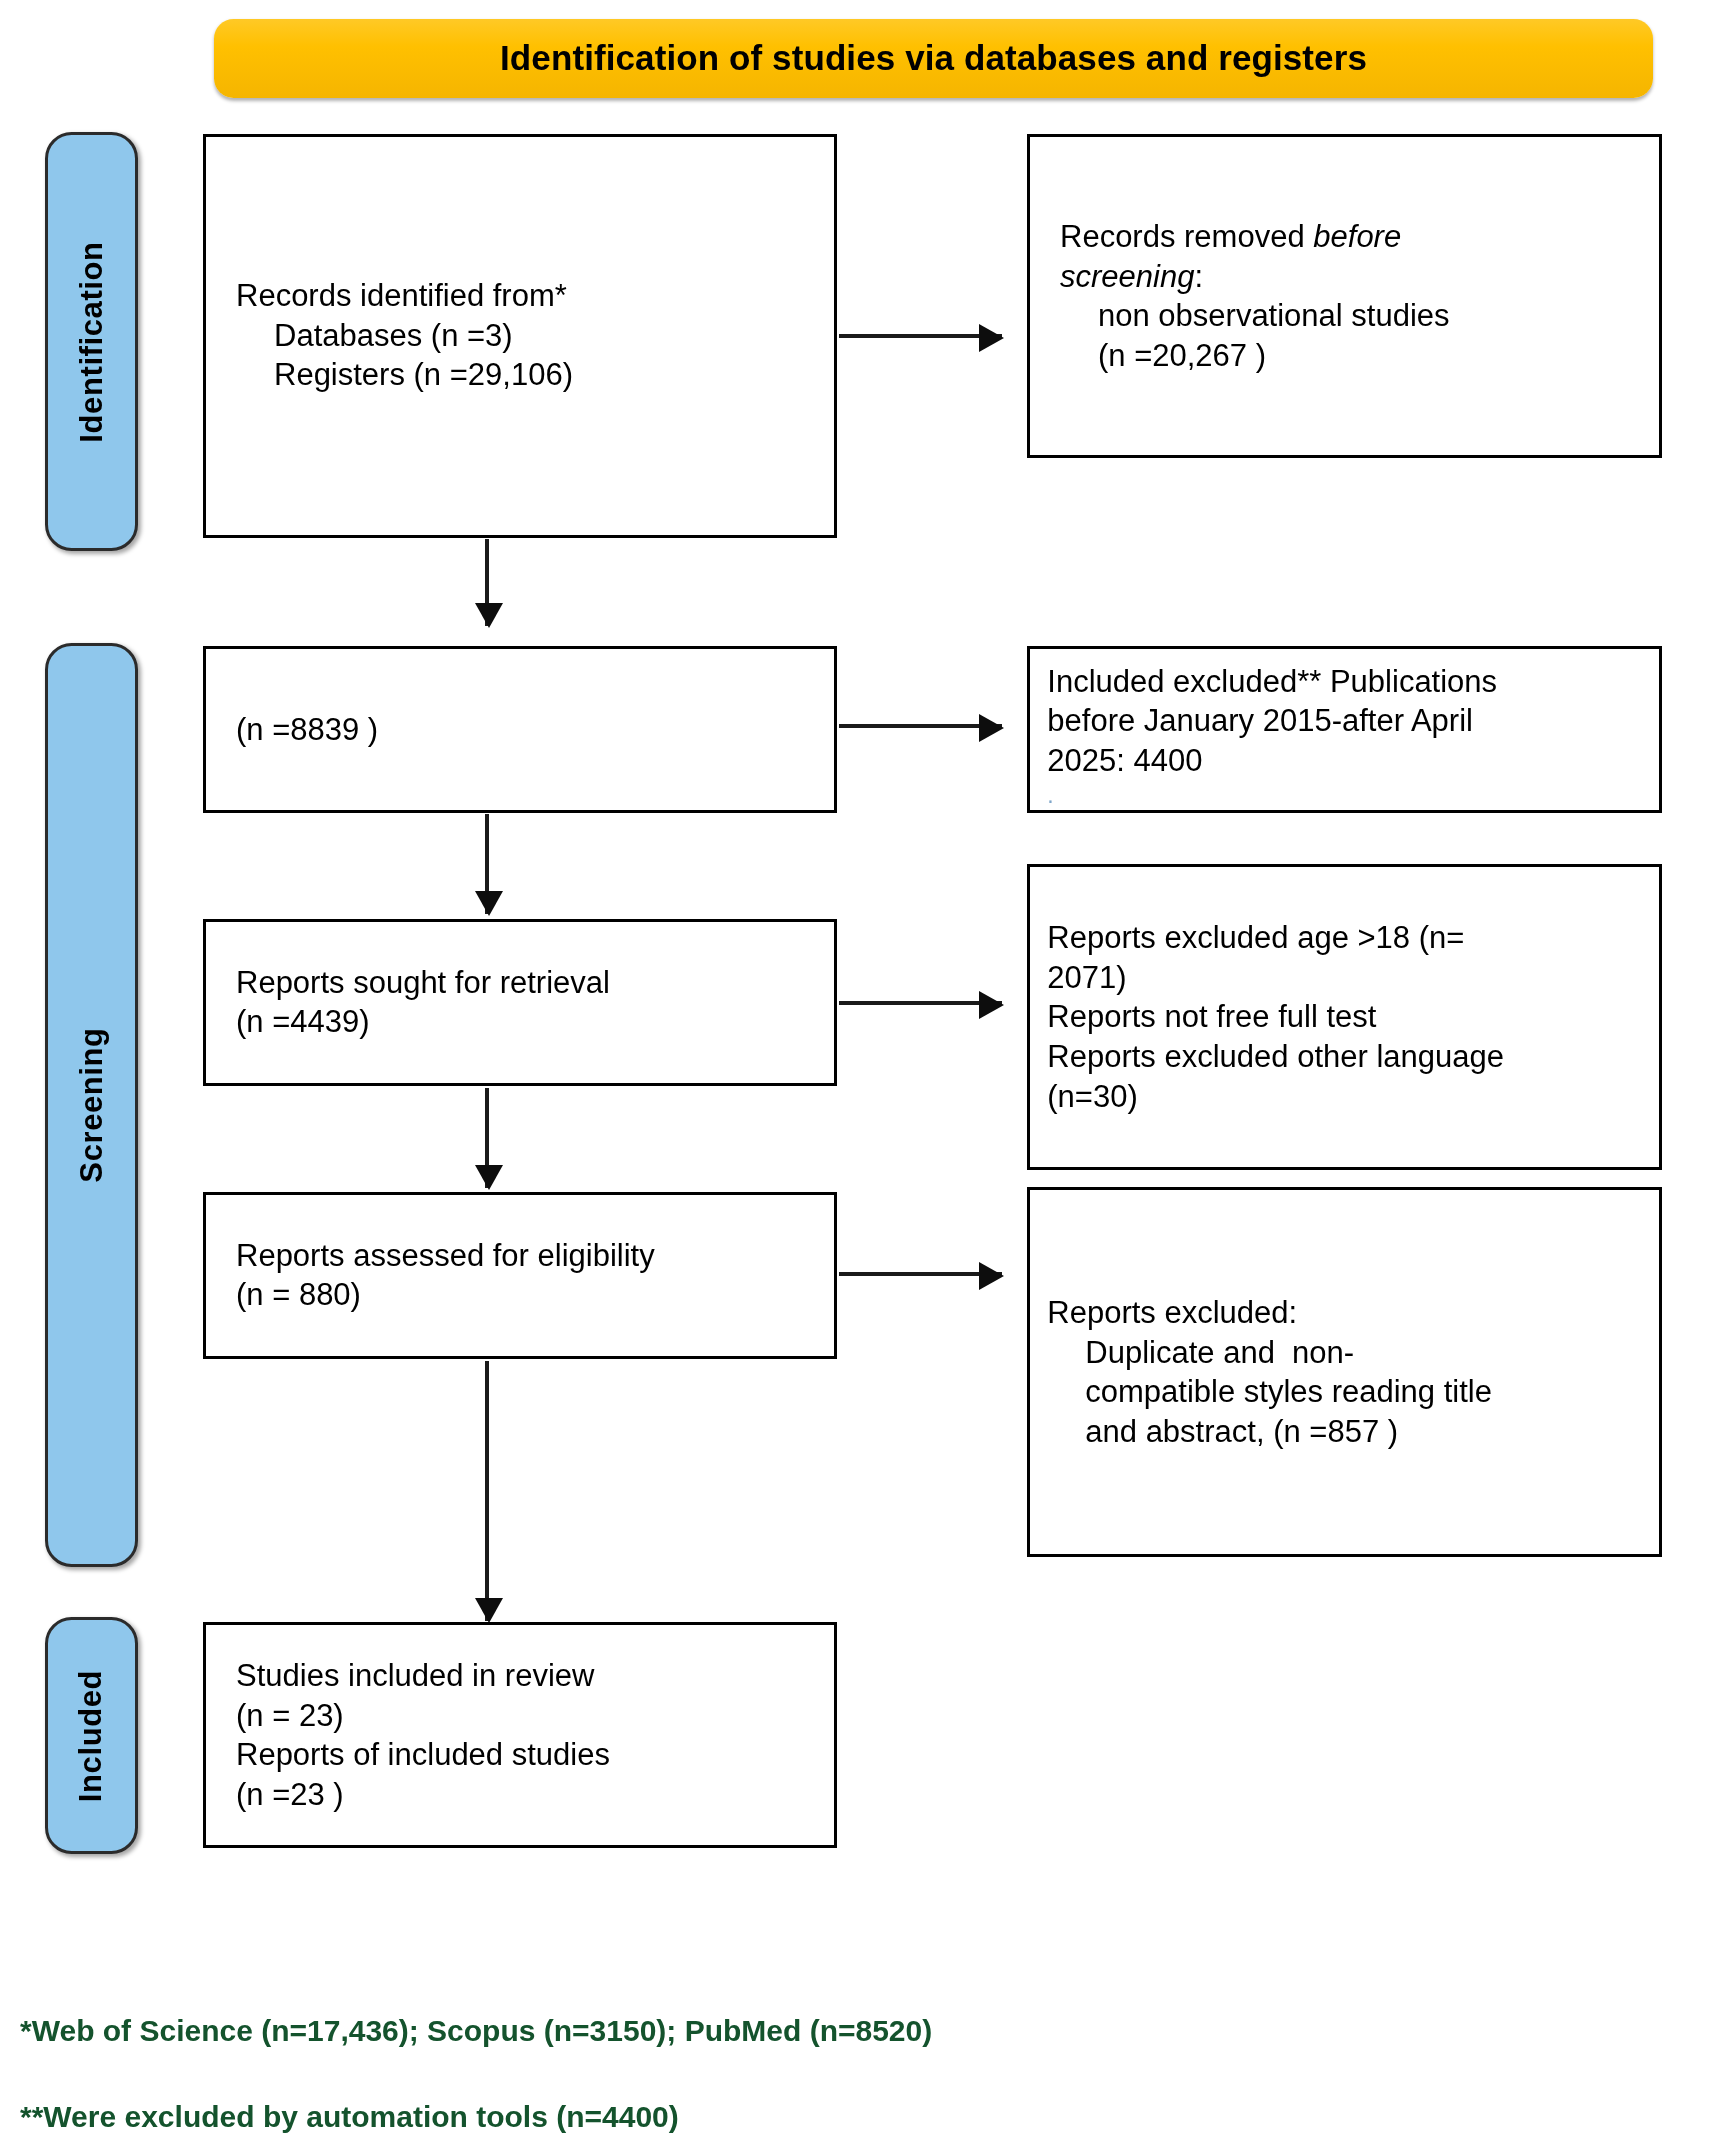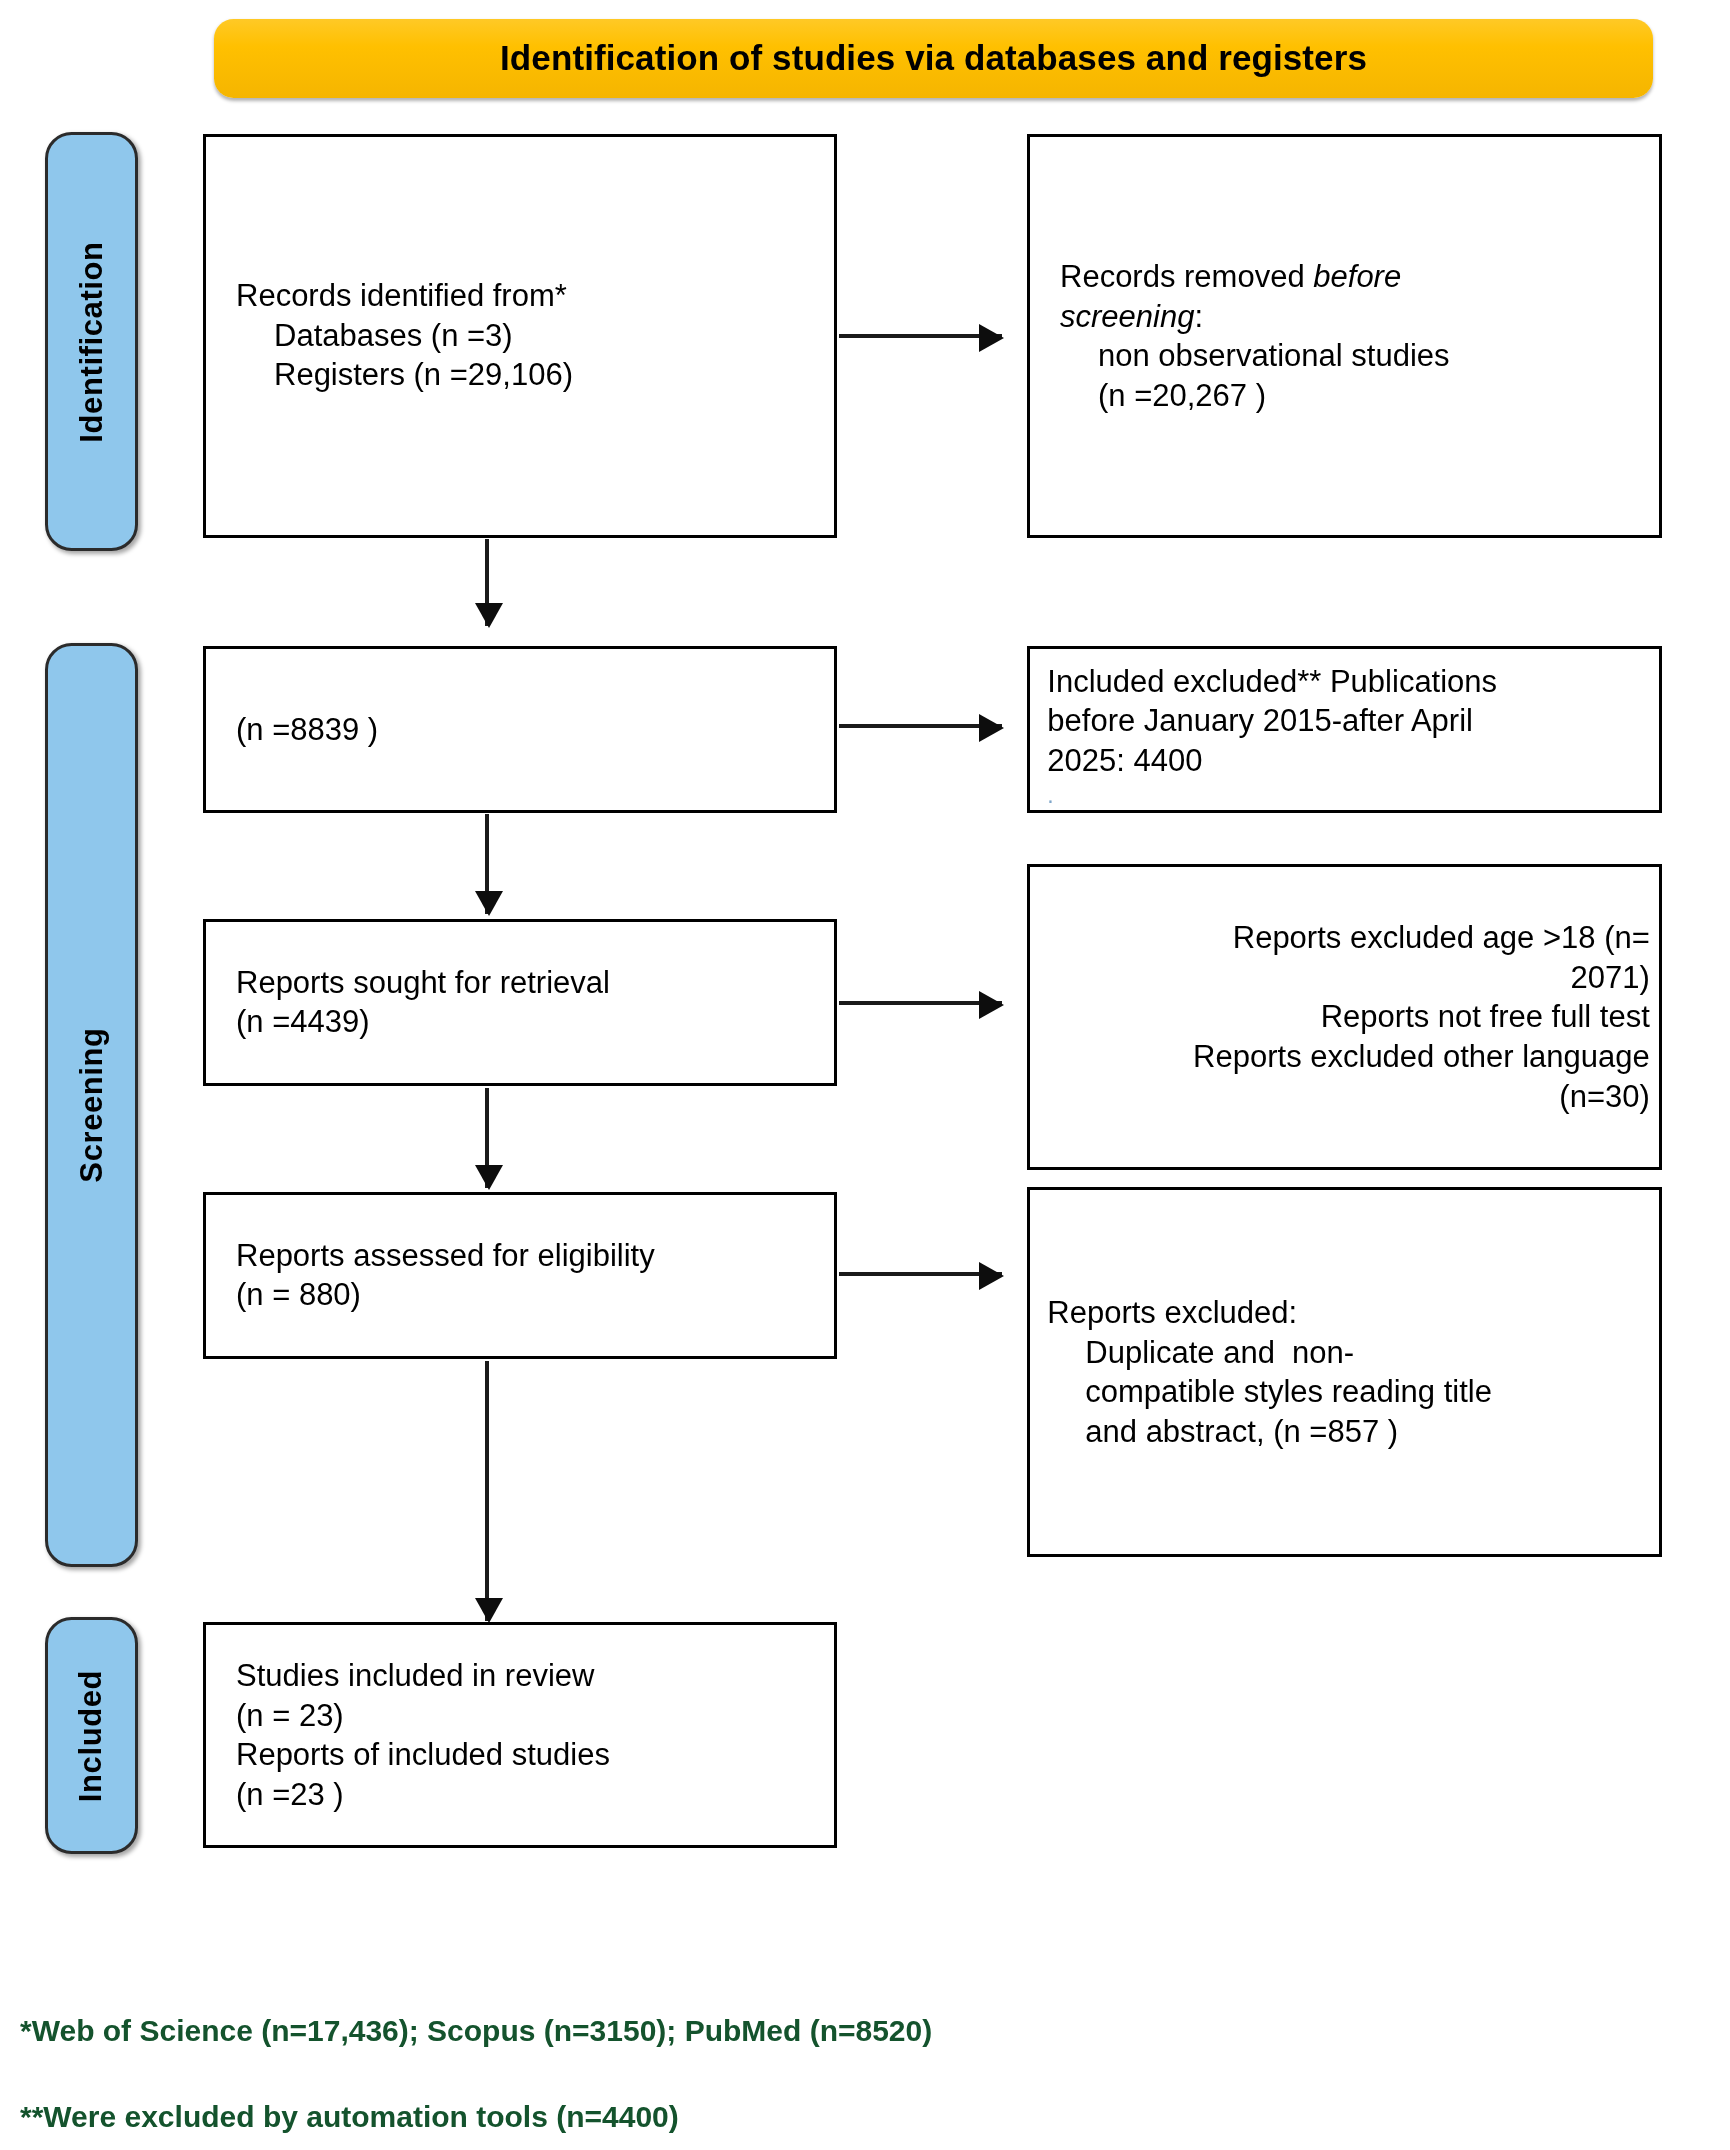--- a/index.html
+++ b/index.html
@@ -135,21 +135,21 @@
   </div>
 
   <div class="box" style="left:203px;top:134px;width:634px;height:404px;">
     <div class="body v-center">
       <span class="ln">Records identified from*</span>
       <span class="ln ind">Databases (n =3)</span>
       <span class="ln ind">Registers (n =29,106)</span>
     </div>
   </div>
 
-  <div class="box" style="left:1027px;top:134px;width:635px;height:404px;">
+  <div class="box" style="left:1027px;top:134px;width:635px;height:324px;">
     <div class="body v-center">
       <span class="ln"><span>Records removed </span><span class="it">before</span></span>
       <span class="ln"><span class="it">screening</span><span>:</span></span>
       <span class="ln ind">non observational studies</span>
       <span class="ln ind">(n =20,267 )</span>
     </div>
   </div>
 
   <div class="arrow-h" style="left:839px;top:334px;width:163px;"></div>
 
@@ -174,21 +174,21 @@
   <div class="arrow-v" style="left:485px;top:814px;height:100px;"></div>
 
   <div class="box" style="left:203px;top:919px;width:634px;height:167px;">
     <div class="body v-center">
       <span class="ln">Reports sought for retrieval</span>
       <span class="ln">(n =4439)</span>
     </div>
   </div>
 
   <div class="box" style="left:1027px;top:864px;width:635px;height:306px;">
-    <div class="body v-center" style="left:17.3px;right:9.2px;text-align:right;">
+    <div class="body v-center" style="left:17.3px;right:9.2px;">
       <span class="ln">Reports excluded age &gt;18 (n=</span>
       <span class="ln">2071)</span>
       <span class="ln">Reports not free full test</span>
       <span class="ln">Reports excluded other language</span>
       <span class="ln">(n=30)</span>
     </div>
   </div>
 
   <div class="arrow-h" style="left:839px;top:1001px;width:163px;"></div>
   <div class="arrow-v" style="left:485px;top:1088px;height:100px;"></div>

